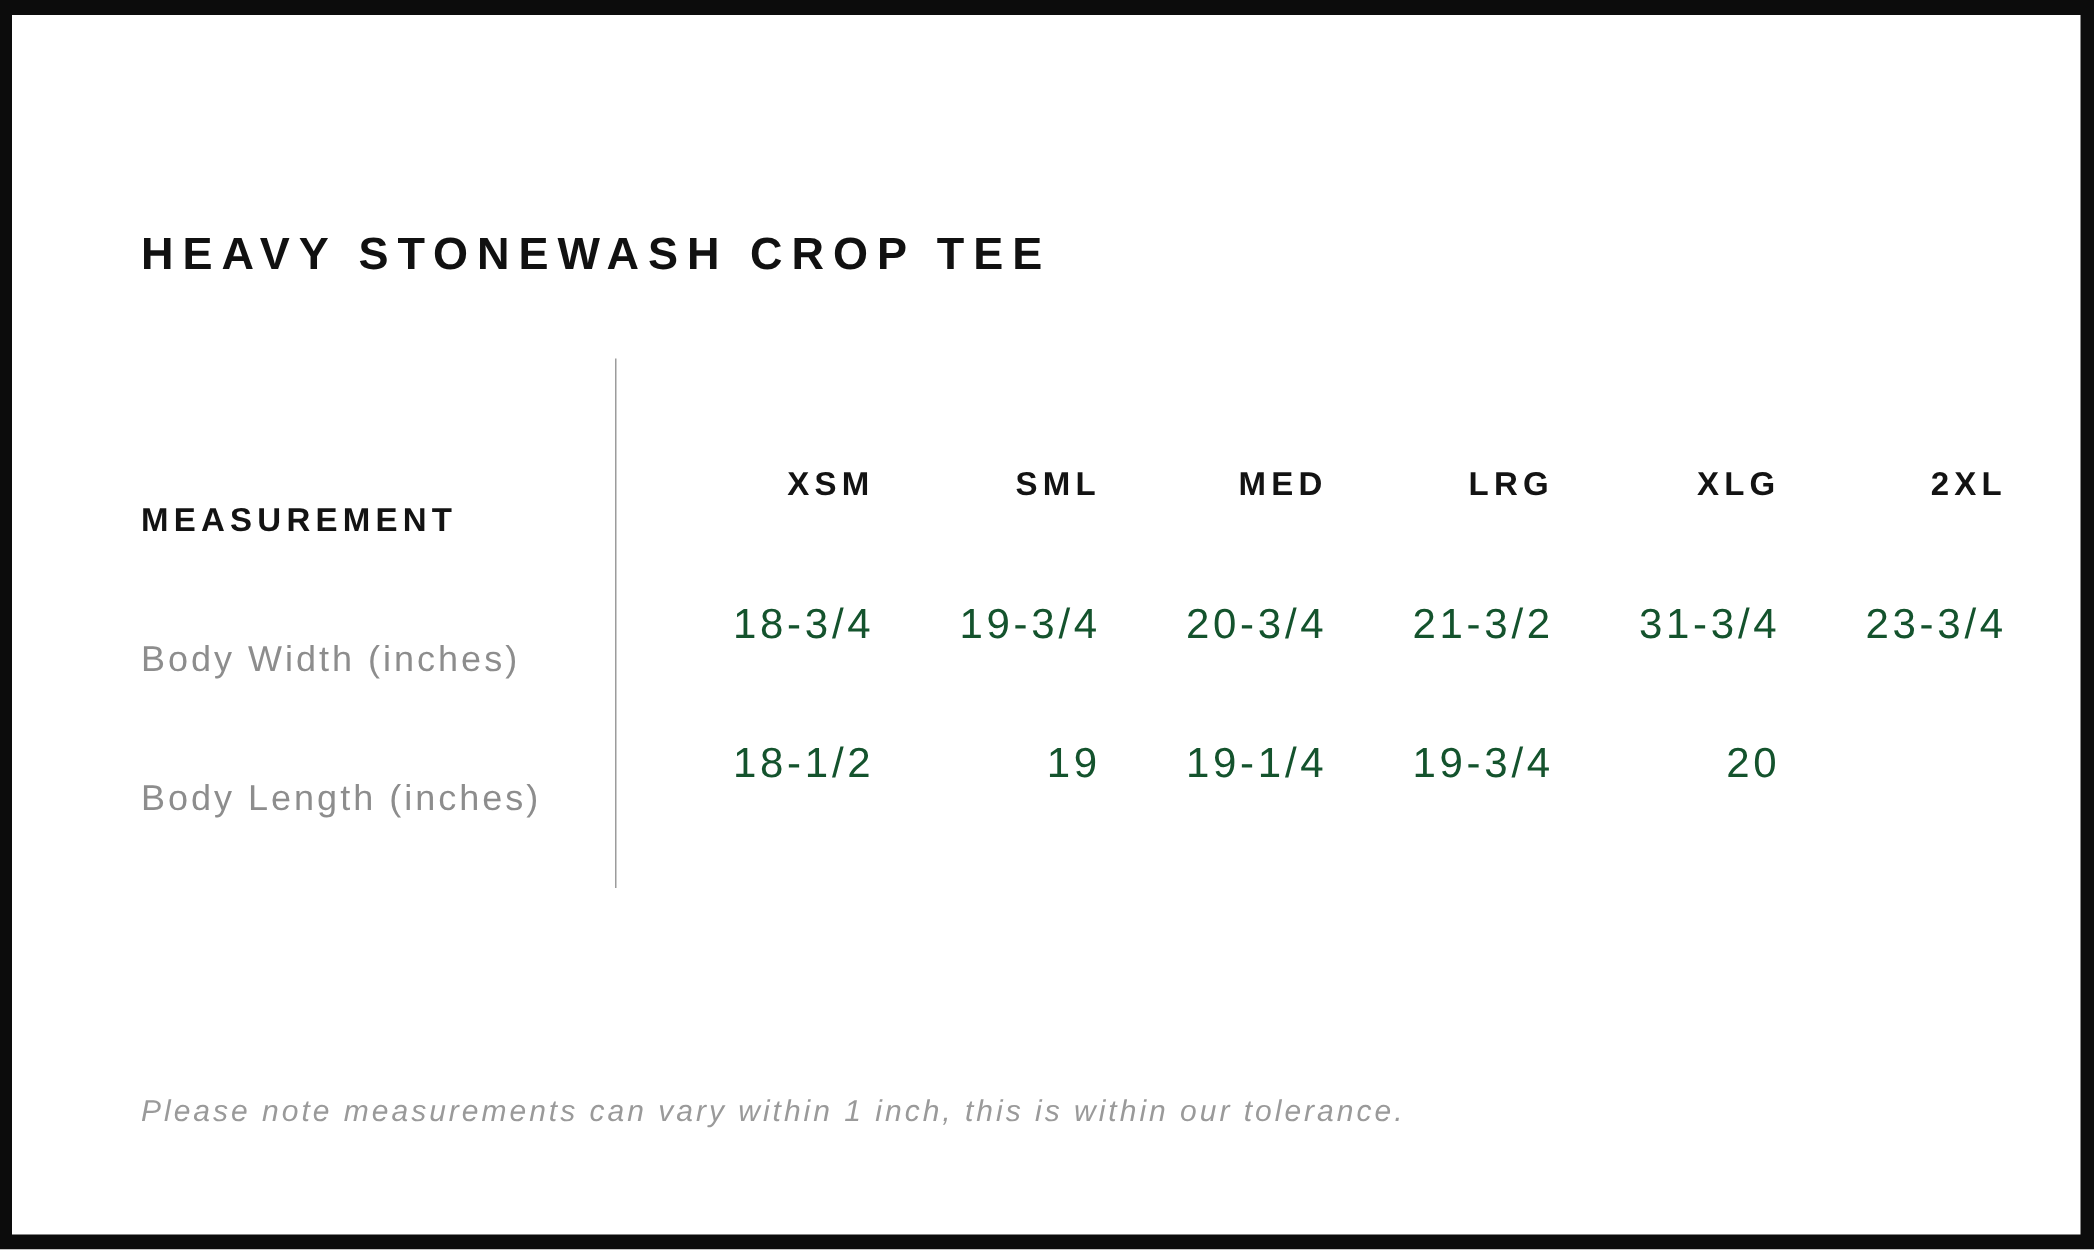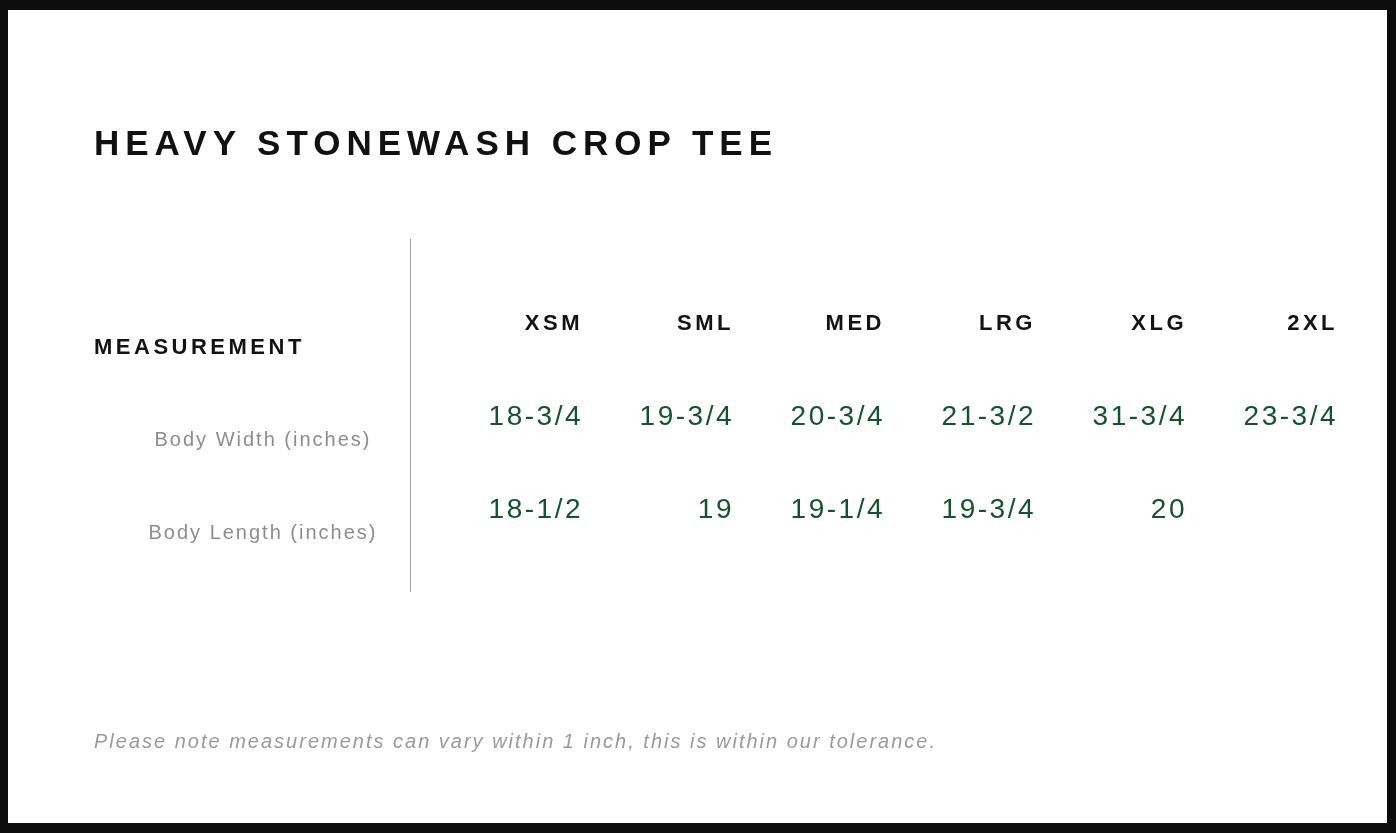--- a/index.html
+++ b/index.html
@@ -16,22 +16,22 @@
     border-top: 10px solid #0c0c0c;
     border-bottom: 10px solid #0c0c0c;
     border-left: 8px solid #0c0c0c;
     border-right: 9px solid #0c0c0c;
     font-family: "Liberation Sans", sans-serif;
     overflow: hidden;
   }
   .page-title {
     position: absolute;
     left: 86px;
-    top: 90px;
-    font-size: 35px;
+    top: 120px;
+    font-size: 30px;
     line-height: 40px;
     font-weight: bold;
     letter-spacing: 6px;
     color: #111111;
     white-space: nowrap;
   }
   .size-table {
     position: absolute;
     left: 86px;
     top: 229px;
@@ -72,25 +72,24 @@
     letter-spacing: 3.5px;
     color: #131313;
   }
   .trow.header .cell-size {
     font-size: 22px;
     font-weight: bold;
     letter-spacing: 3.5px;
     color: #131313;
   }
   .trow.data .cell-label {
-    font-size: 20px;
+    font-size: 24px;
     font-weight: normal;
     letter-spacing: 2px;
     color: #8d8d8d;
-    text-align: center;
   }
   .trow.data .cell-size {
     font-size: 28px;
     font-weight: normal;
     letter-spacing: 2.5px;
     color: #14532d;
   }
   .footnote {
     position: absolute;
     left: 86px;

